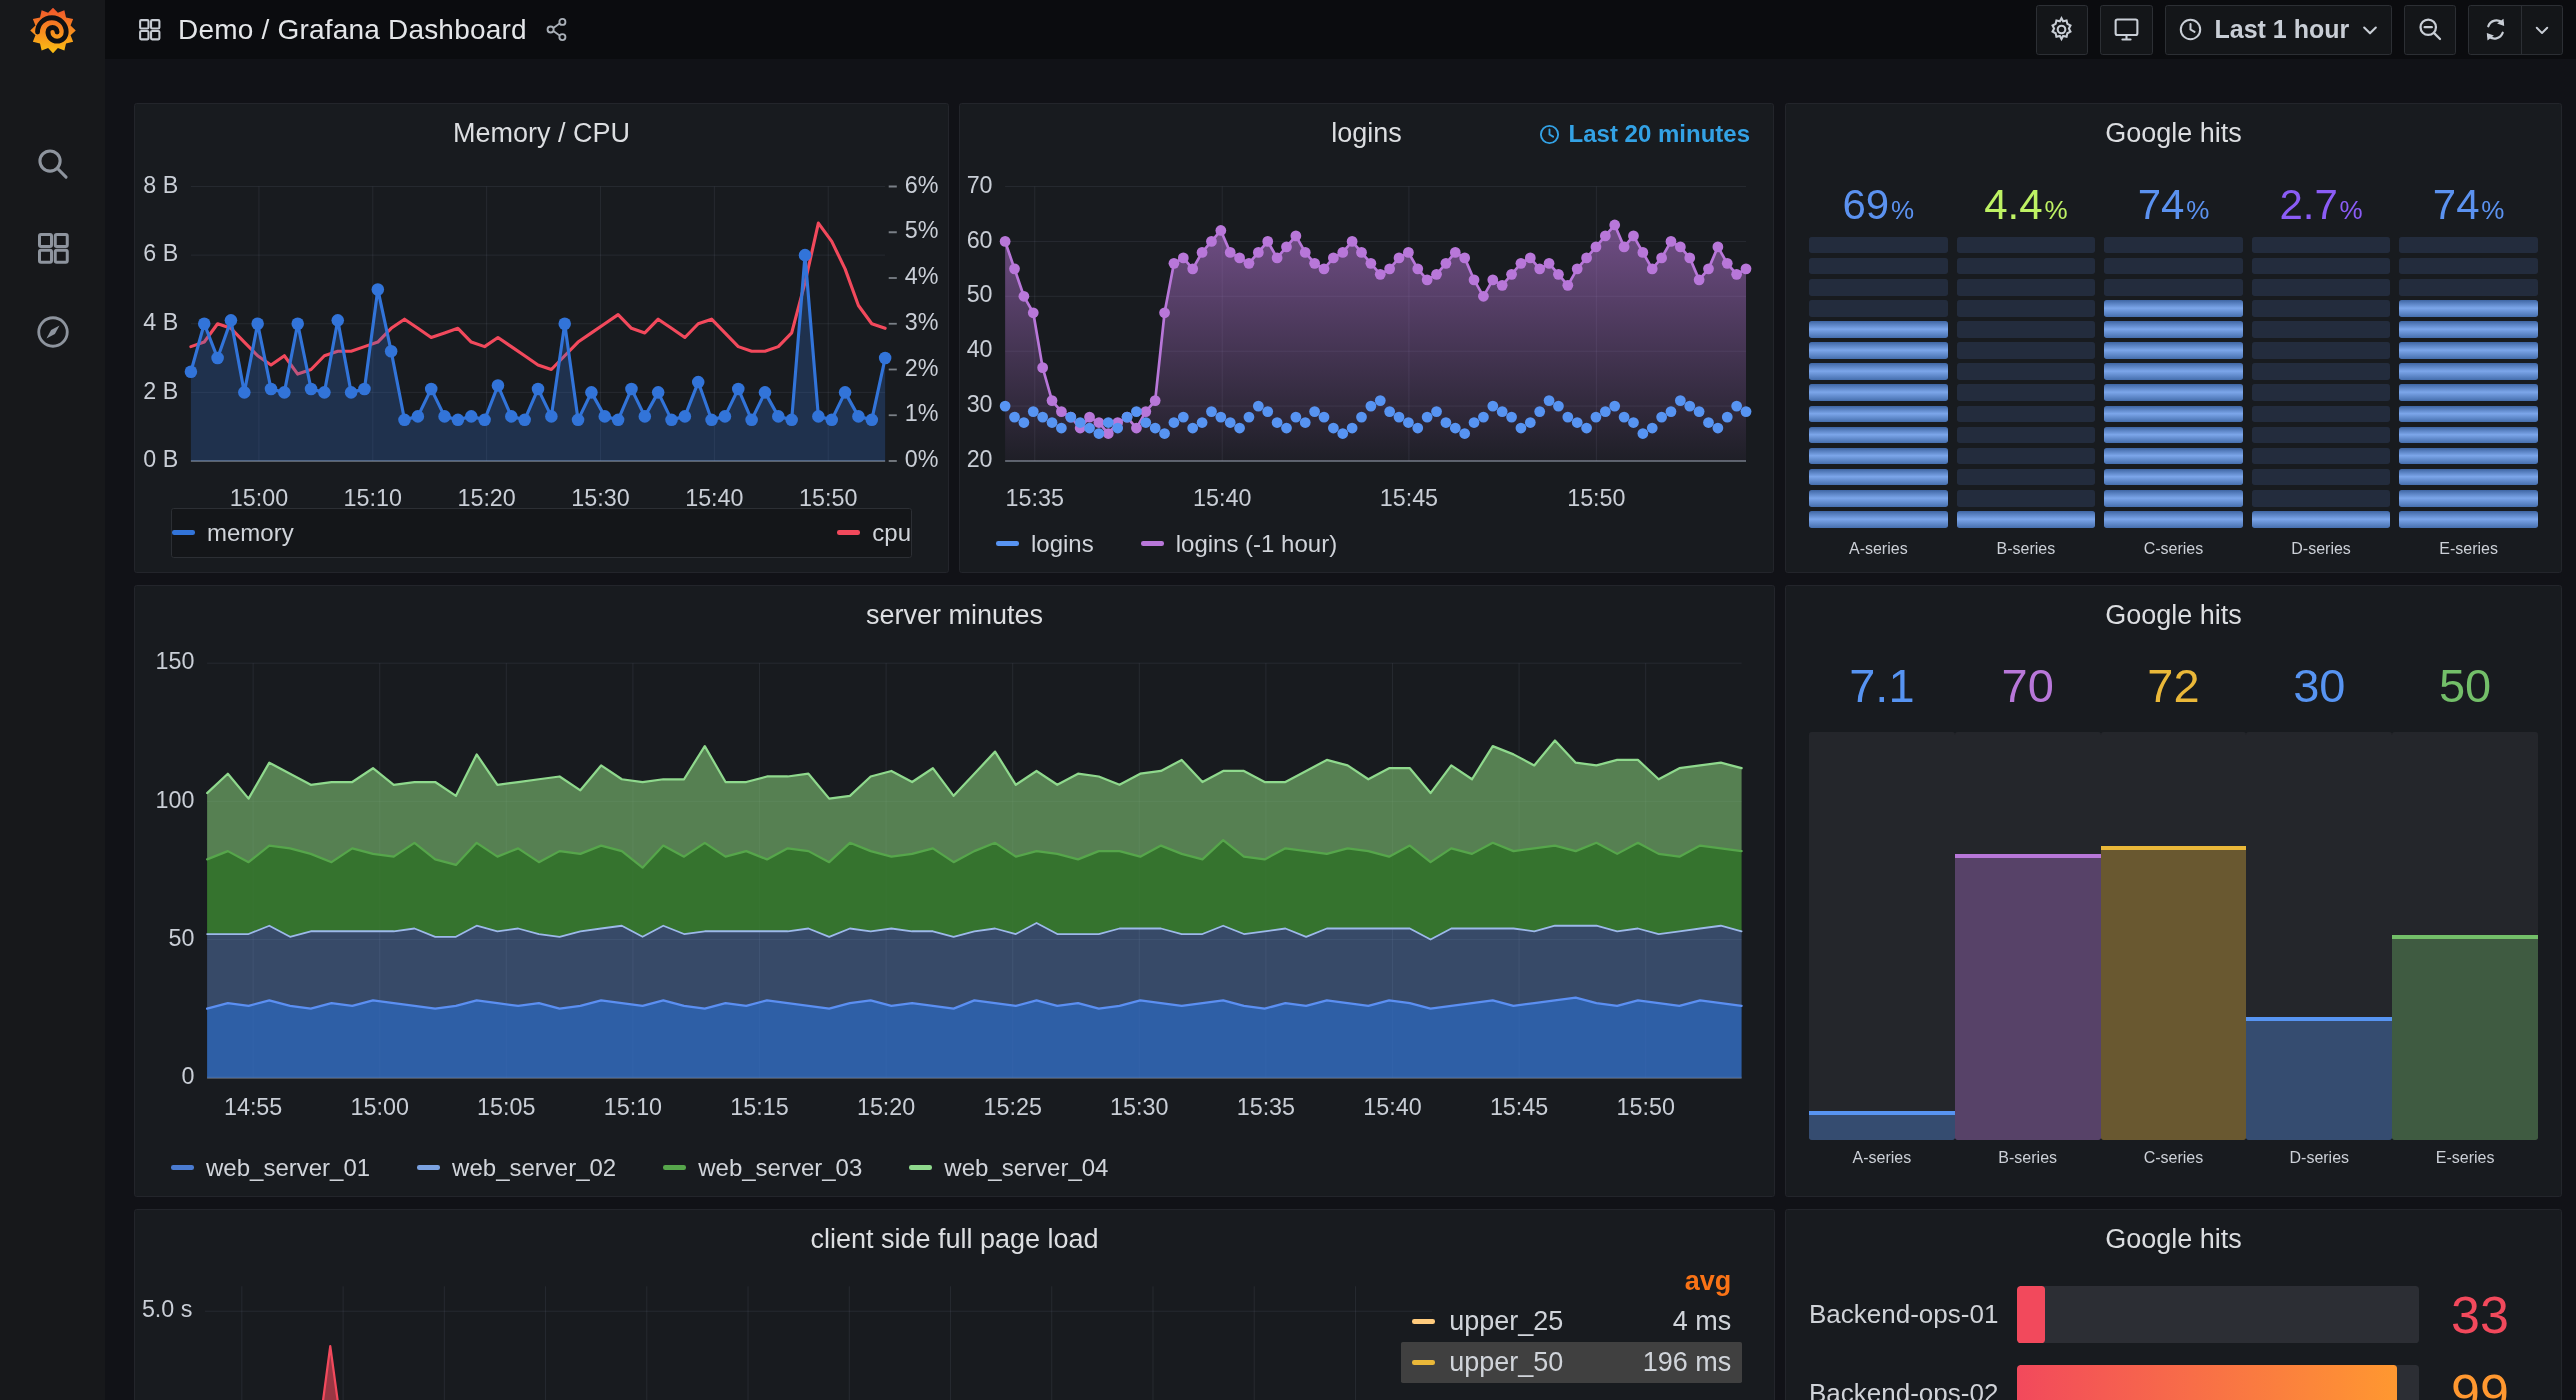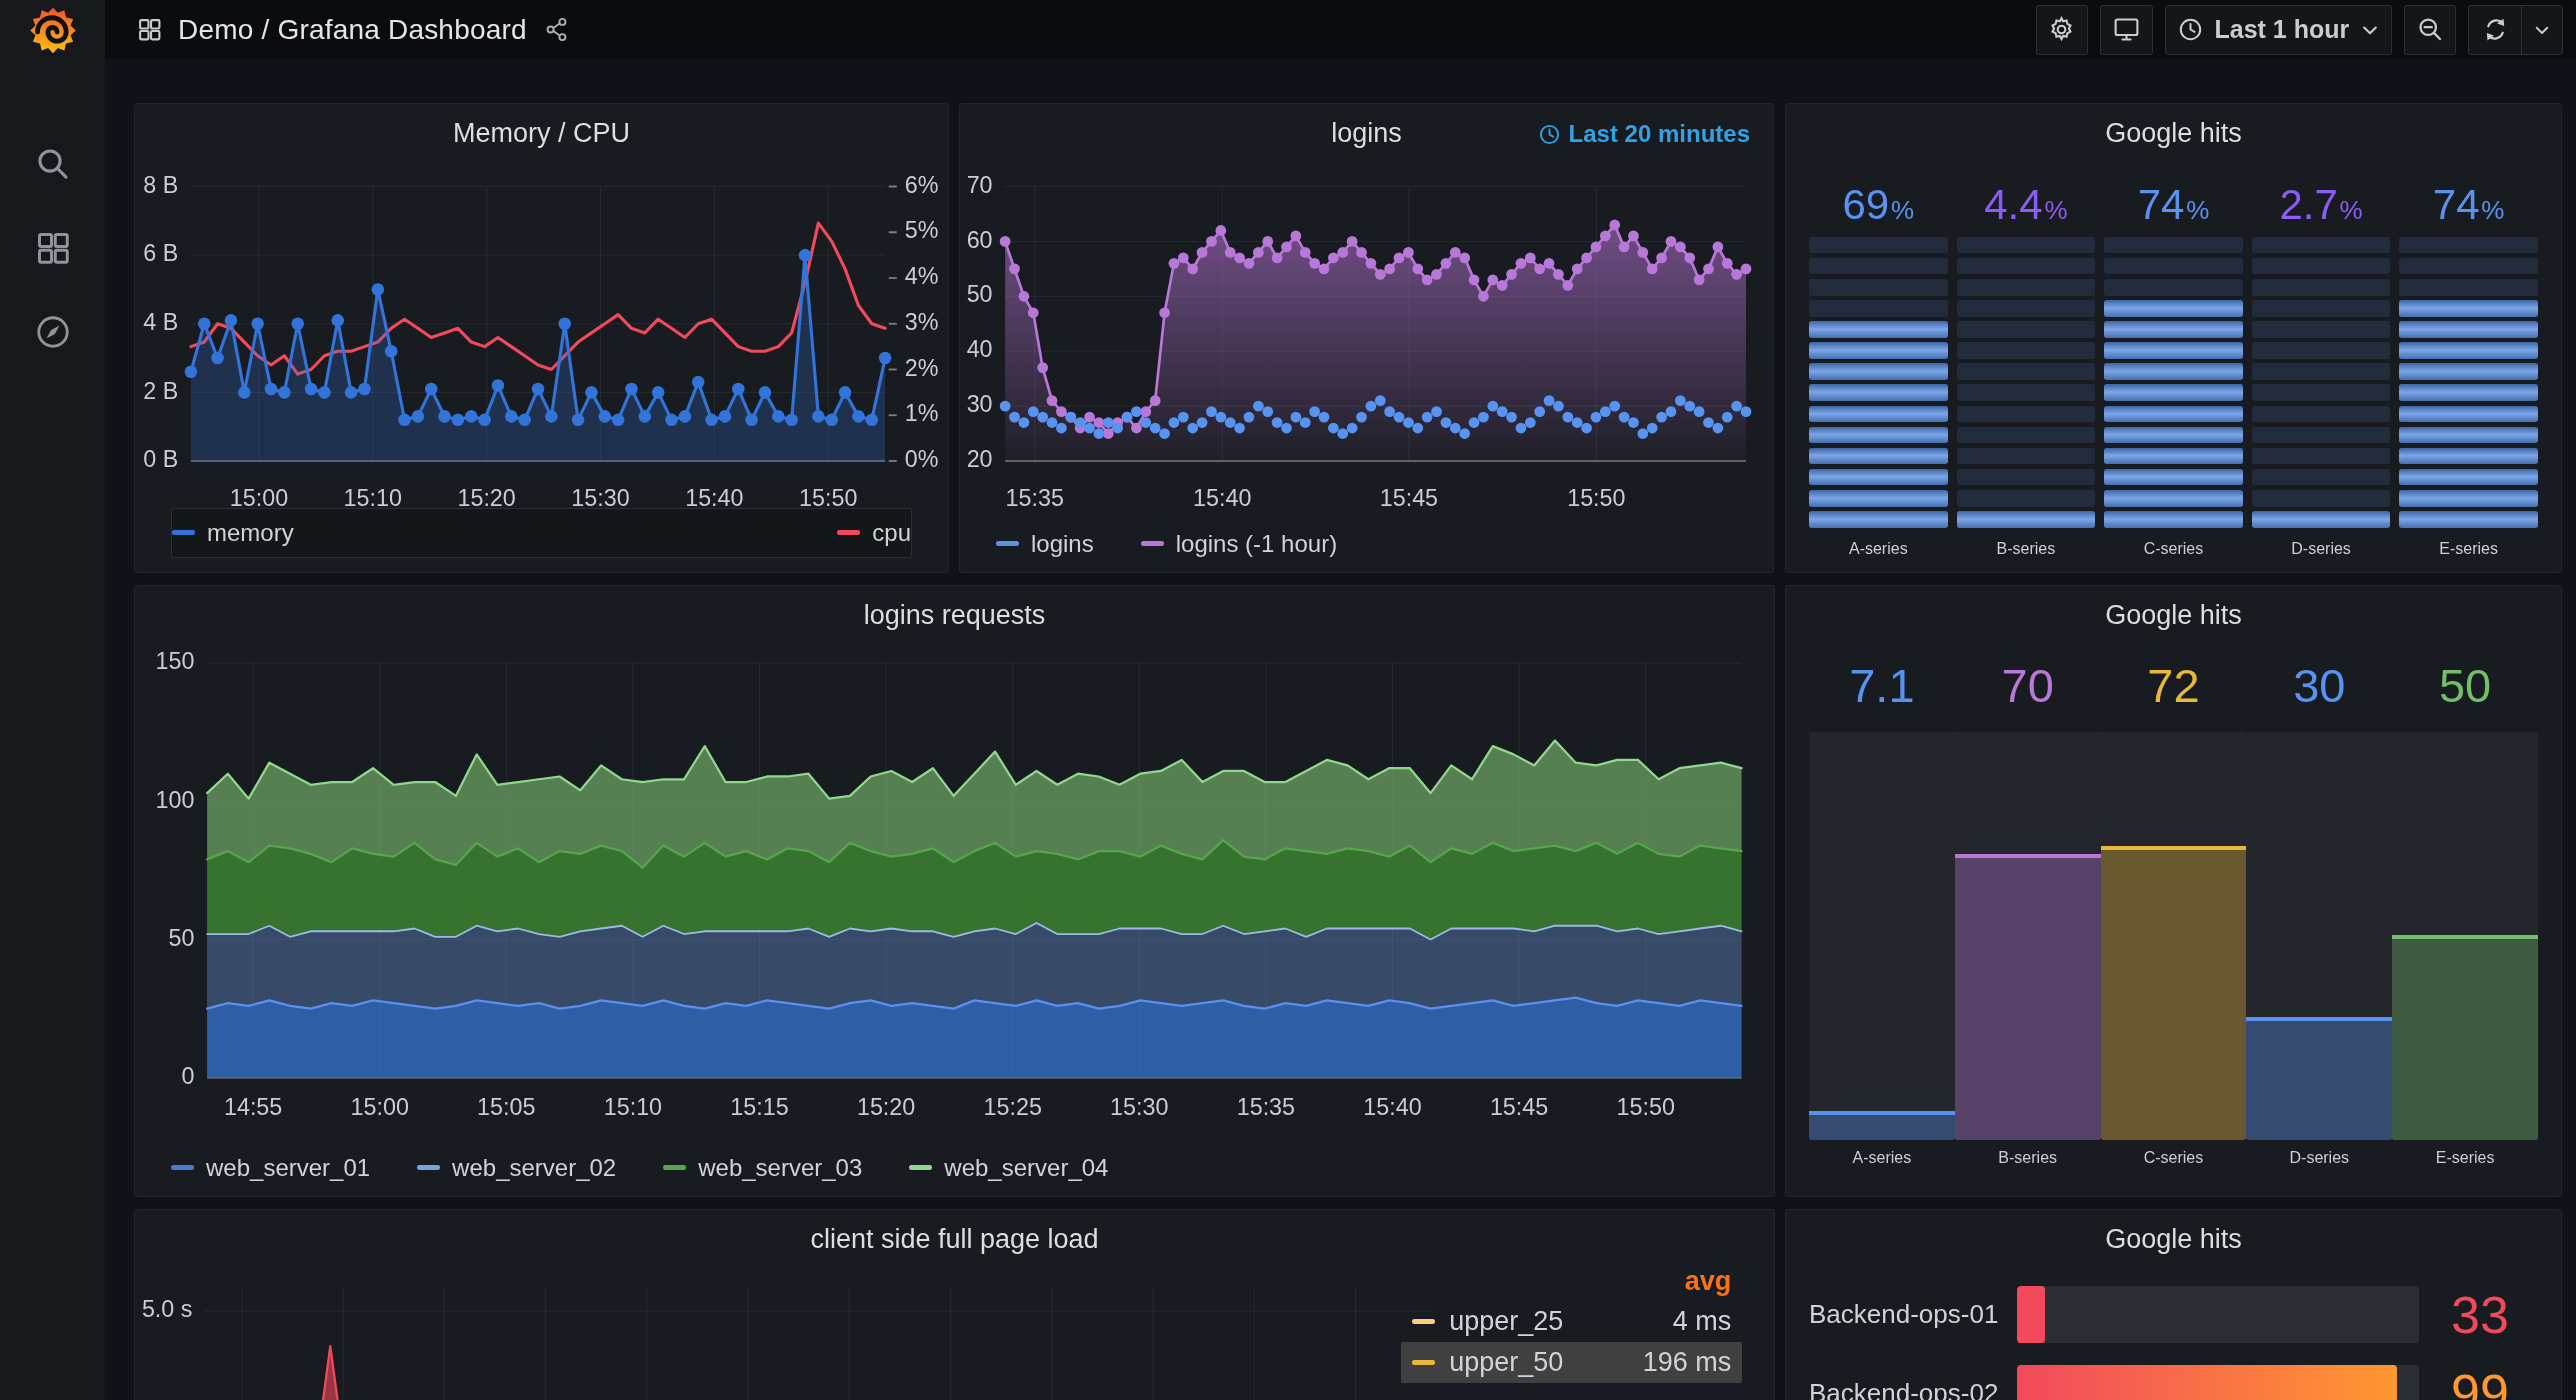--- a/index.html
+++ b/index.html
@@ -552,21 +552,21 @@
               <div class="seg lit"></div>
               <div class="seg lit"></div>
               <div class="seg lit"></div>
               <div class="seg lit"></div>
               <div class="seg lit"></div>
               <div class="seg lit"></div>
             </div>
             <div class="cat">A-series</div>
           </div>
           <div class="lcd-col">
-            <div class="lcd-val" style="color:#8b5cf6">
+            <div class="lcd-val" style="color:#bef264">
               <span class="num">4.4</span>
               <span class="pct">%</span>
             </div>
             <div class="segs">
               <div class="seg "></div>
               <div class="seg "></div>
               <div class="seg "></div>
               <div class="seg "></div>
               <div class="seg "></div>
               <div class="seg "></div>
@@ -647,21 +647,21 @@
               <div class="seg lit"></div>
               <div class="seg lit"></div>
               <div class="seg lit"></div>
             </div>
             <div class="cat">E-series</div>
           </div>
         </div>
     </section>
 
     <section class="panel" id="p-server">
-      <h2 class="ptitle">logins requests</h2>
+      <h2 class="ptitle">server minutes</h2>
       <svg class="chart" id="c-server" width="1641" height="612" viewBox="0 0 1828 682">
           <line x1="80" y1="86" x2="1790" y2="86" stroke="rgba(126,136,155,0.16)"></line>
           <text x="66" y="86" class="tick" text-anchor="end" dominant-baseline="middle">150</text>
           <line x1="80" y1="240" x2="1790" y2="240" stroke="rgba(126,136,155,0.16)"></line>
           <text x="66" y="240" class="tick" text-anchor="end" dominant-baseline="middle">100</text>
           <line x1="80" y1="394" x2="1790" y2="394" stroke="rgba(126,136,155,0.16)"></line>
           <text x="66" y="394" class="tick" text-anchor="end" dominant-baseline="middle">50</text>
           <text x="66" y="548" class="tick" text-anchor="end" dominant-baseline="middle">0</text>
           <line x1="131.3" y1="86" x2="131.3" y2="548" stroke="rgba(126,136,155,0.16)"></line>
           <text x="131.3" y="590" class="tick" text-anchor="middle">14:55</text>

